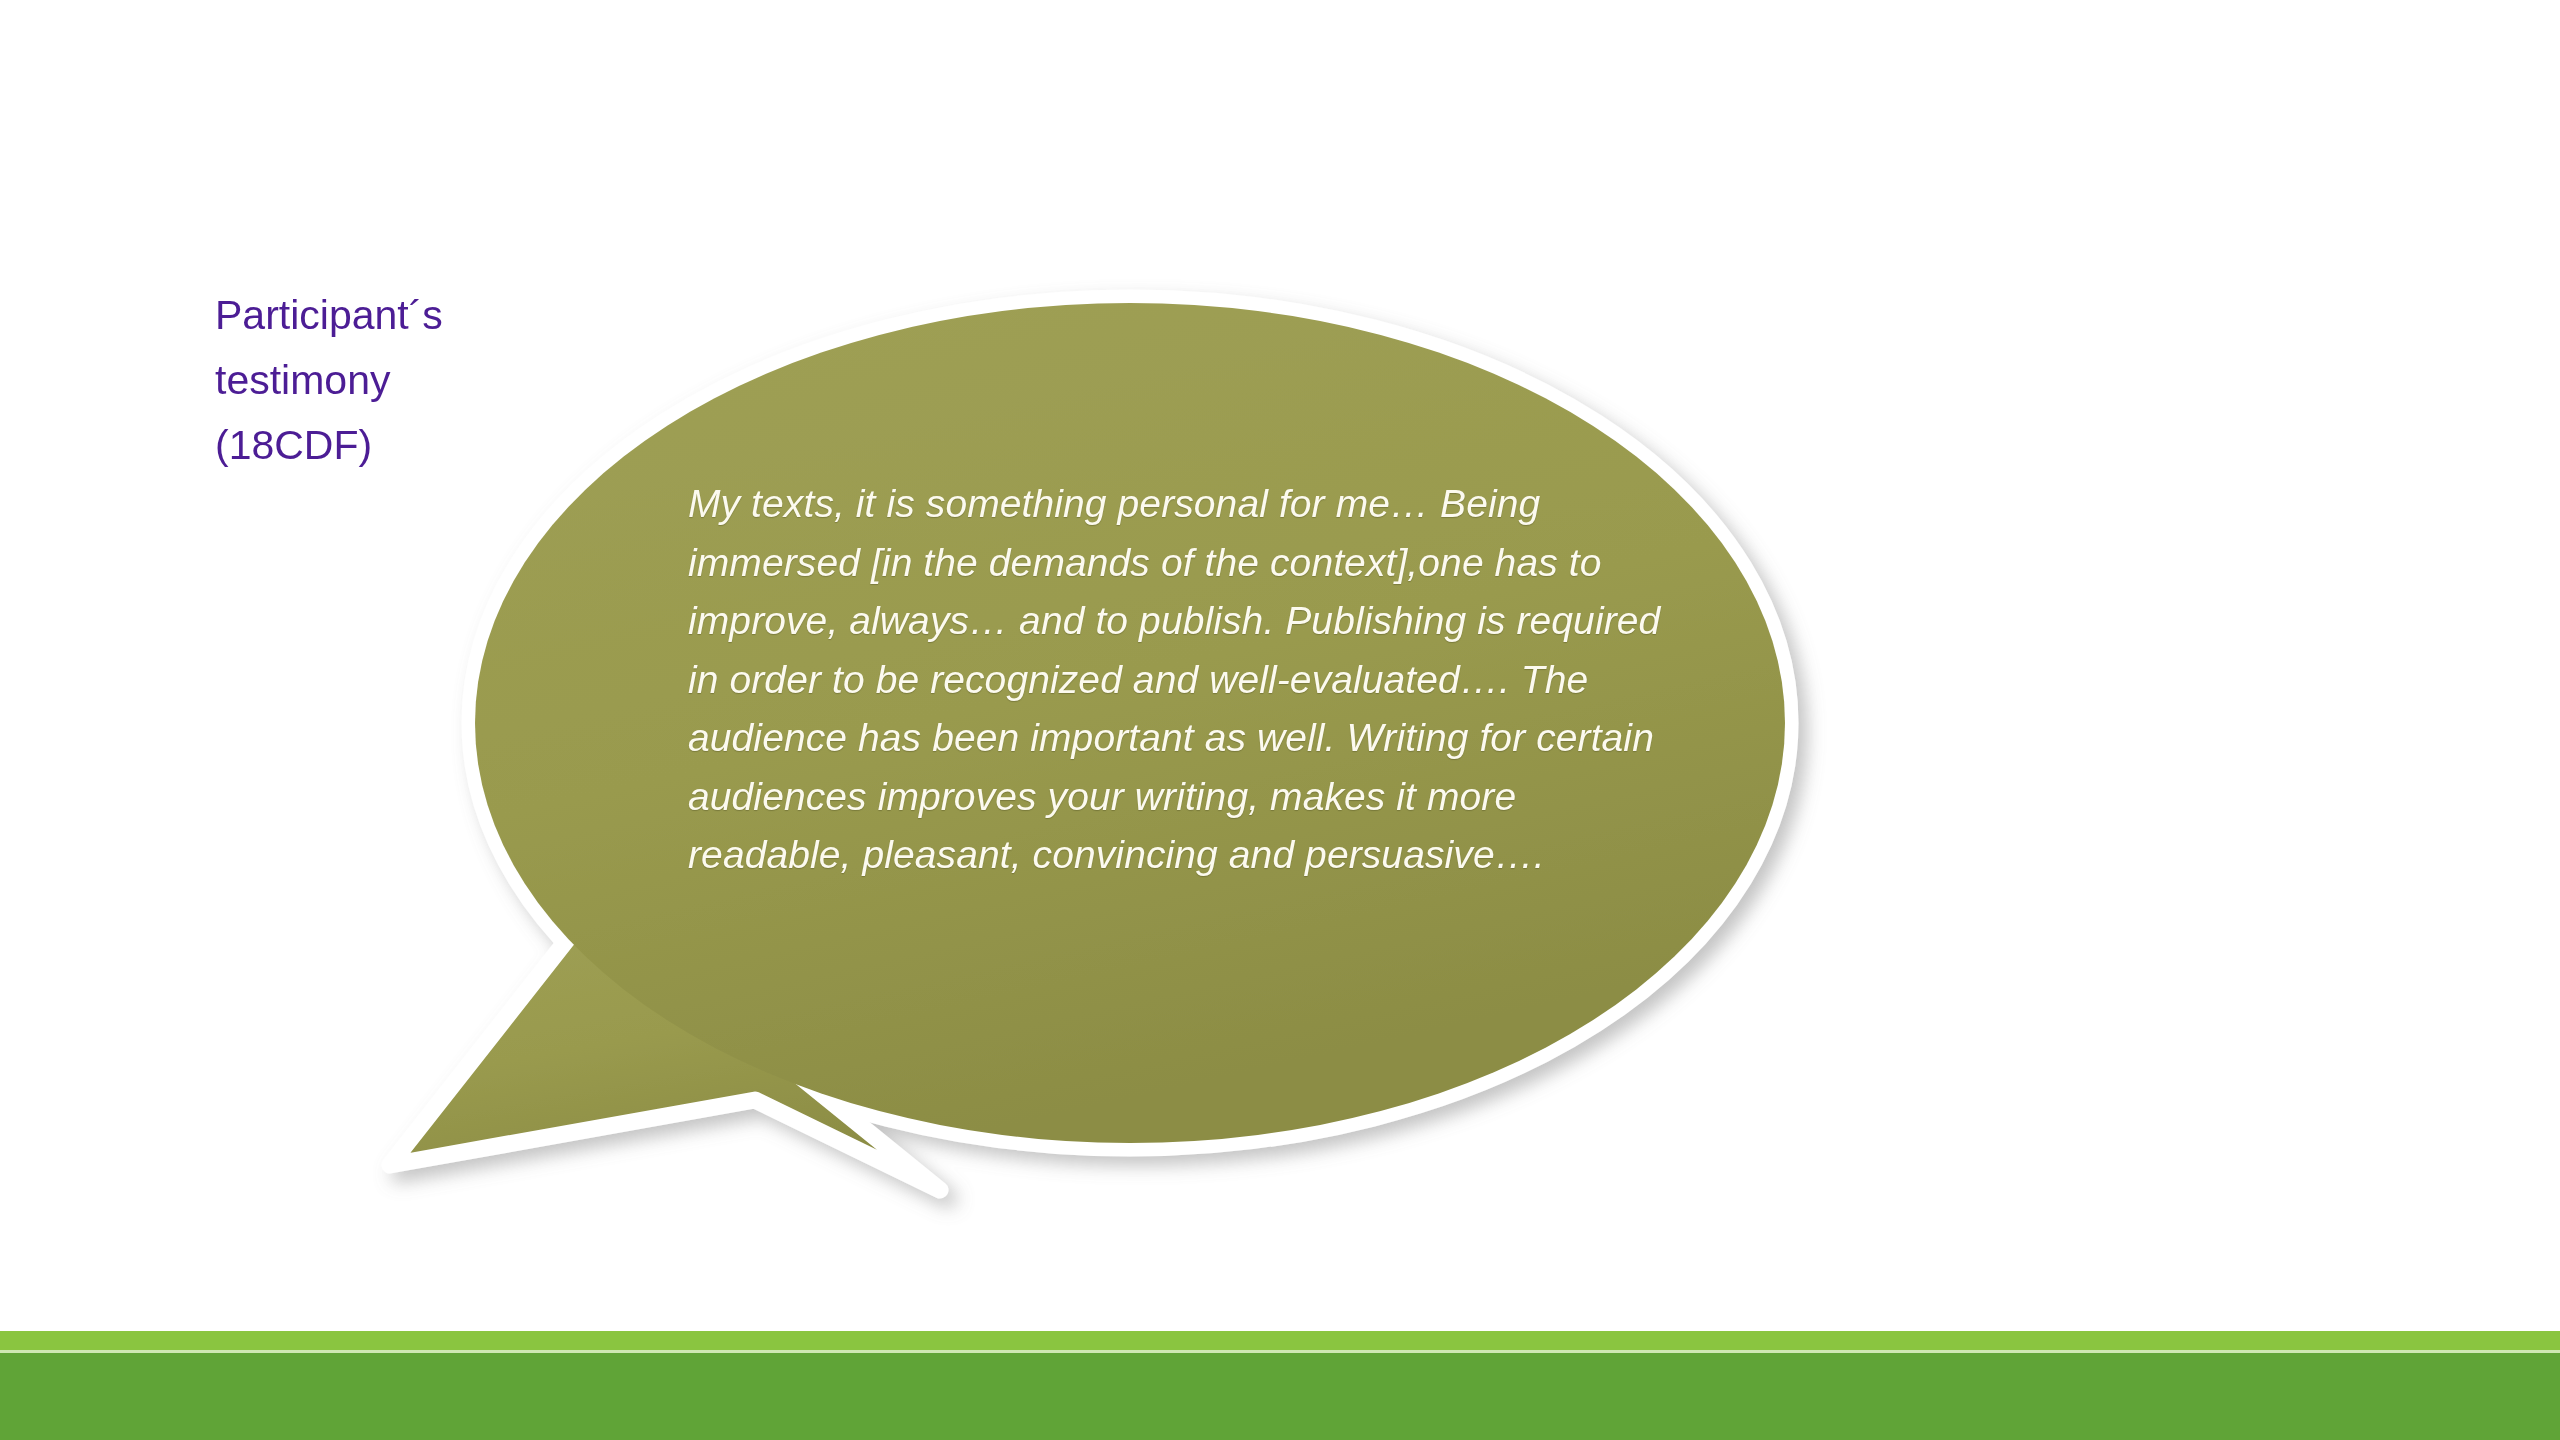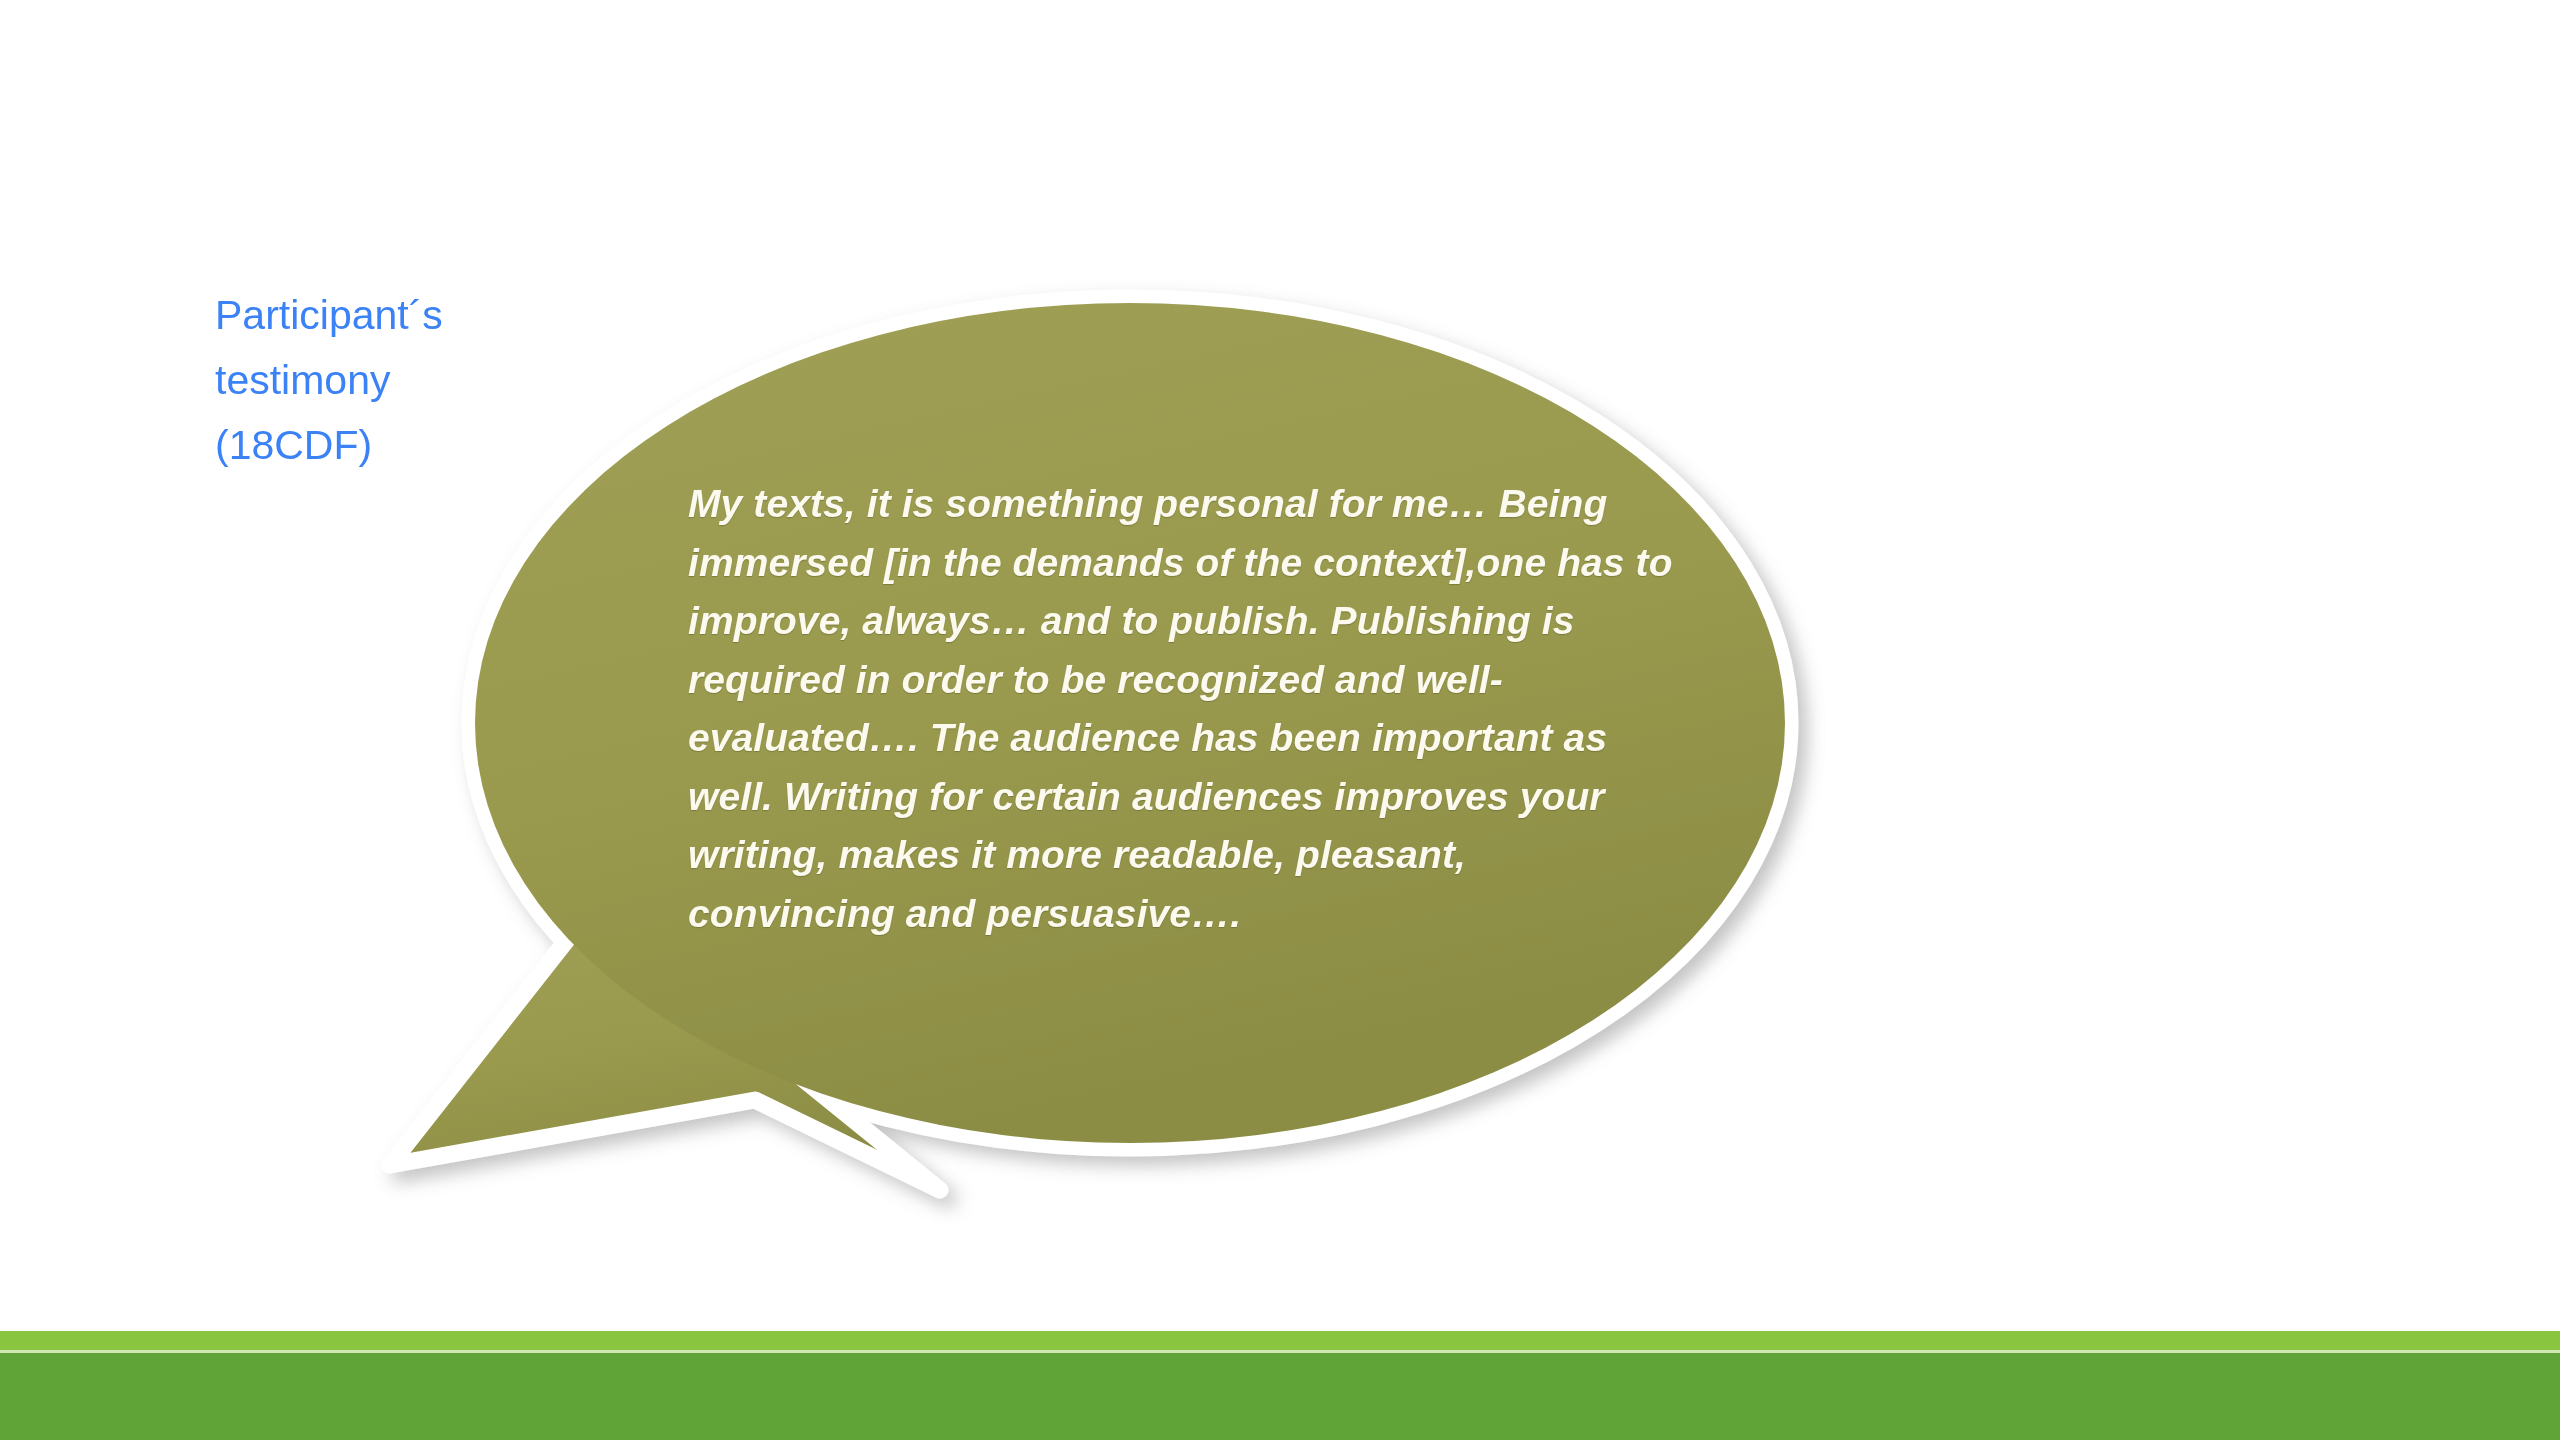--- a/index.html
+++ b/index.html
@@ -22,21 +22,21 @@
     inset: 0;
     background: #ffffff;
   }
 
   
   .title-block {
     position: absolute;
     left: 215px;
     top: 283px;
     width: 300px;
-    color: #3b82f6;
+    color: #4c1d95;
     font-size: 41px;
     line-height: 65px;
     font-weight: 400;
     letter-spacing: 0px;
     white-space: pre-line;
   }
 
   
   .bubble-wrap {
     position: absolute;
@@ -56,21 +56,21 @@
 
   .bubble-text {
     position: absolute;
     left: 258px;
     top: 190px;
     width: 990px;
     color: #FCFAEF;
     font-size: 39px;
     line-height: 58.5px;
     font-style: italic;
-    font-weight: 700;
+    font-weight: 400;
     letter-spacing: 0.1px;
     text-align: left;
     white-space: pre-line;
     text-shadow: 0 1px 1px rgba(70,70,30,0.35);
   }
 
   
   .bar-light {
     position: absolute;
     left: 0;

